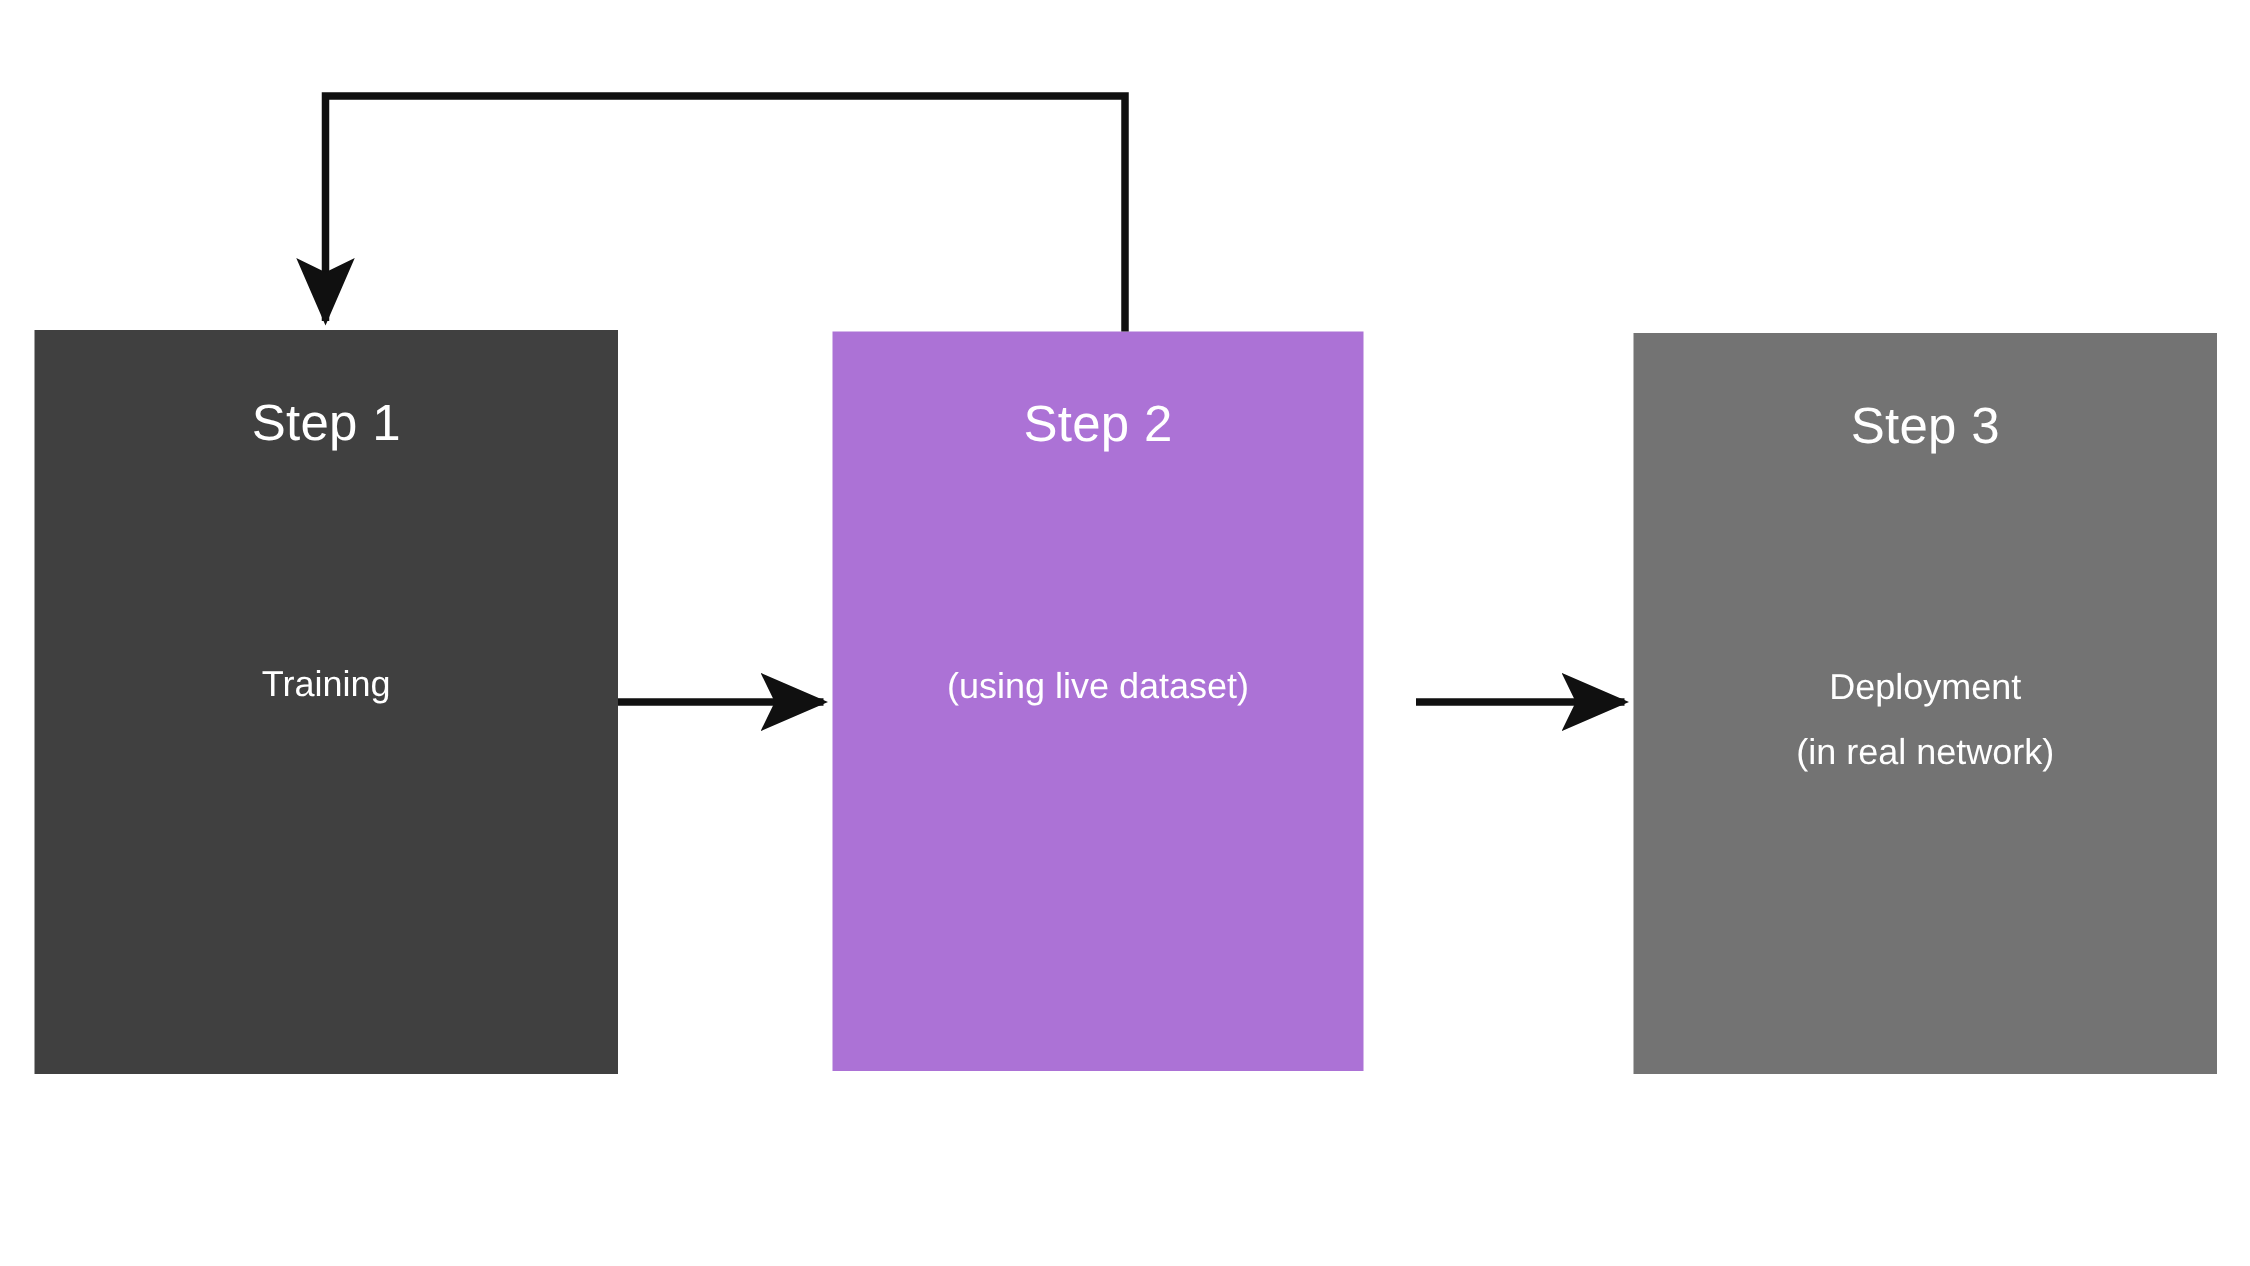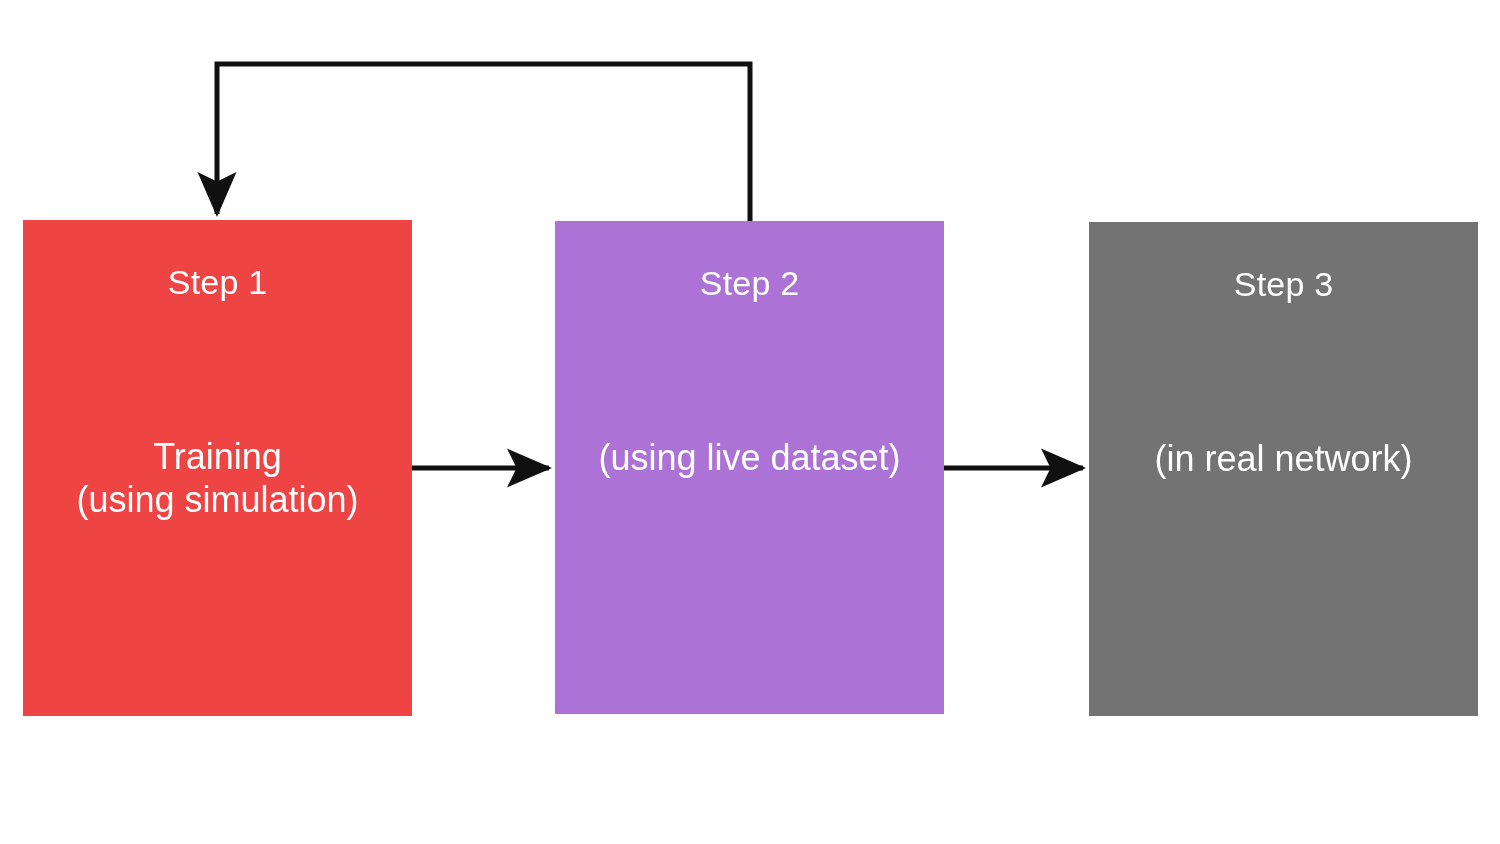--- a/index.html
+++ b/index.html
@@ -36,39 +36,39 @@
     line-height: 1.0;
     letter-spacing: 0.2px;
     color: #ffffff;
     white-space: nowrap;
   }
   .stage-body {
     position: absolute;
     left: 0;
     right: 0;
     text-align: center;
-    font-size: 36px;
+    font-size: 24px;
     font-weight: 400;
     line-height: 43px;
     color: #ffffff;
   }
   .stage-body .line {
     display: block;
     white-space: nowrap;
   }
   #box-step-1 {
     left: 23px;
     top: 220px;
     width: 389px;
     height: 496px;
   }
   #box-step-2 {
     left: 555px;
     top: 221px;
-    width: 389px;
+    width: 354px;
     height: 493px;
   }
   #box-step-3 {
     left: 1089px;
     top: 222px;
     width: 389px;
     height: 494px;
   }
   #box-step-1 .stage-title,
   #box-step-2 .stage-title,
@@ -88,38 +88,38 @@
     height: 844px;
     pointer-events: none;
     overflow: visible;
   }
 </style>
 </head>
 <body>
 
 <div id="canvas" style="width: 1500px; height: 844px; background: rgb(255, 255, 255);">
 
-  <div class="stage-box" id="box-step-1" style="background: #ef4444;">
+  <div class="stage-box" id="box-step-1" style="background: #404040;">
     <div class="stage-title">Step 1</div>
     <div class="stage-body">
       <span class="line">Training</span>
-      <span class="line">(using simulation)</span>
     </div>
   </div>
 
   <div class="stage-box" id="box-step-2" style="background: rgb(172, 114, 214);">
     <div class="stage-title">Step 2</div>
     <div class="stage-body">
       <span class="line">(using live dataset)</span>
     </div>
   </div>
 
   <div class="stage-box" id="box-step-3" style="background: #737373;">
     <div class="stage-title">Step 3</div>
     <div class="stage-body">
+      <span class="line">Deployment</span>
       <span class="line">(in real network)</span>
     </div>
   </div>
 
   <svg class="arrow-svg" viewBox="0 0 1500 844">
     <defs>
       <marker id="arrowhead-right" markerWidth="9" markerHeight="9" refX="8.4" refY="4.5" orient="auto" markerUnits="strokeWidth">
         <path d="M 0 0.6 L 9 4.5 L 0 8.4 L 1.9 4.5 Z" fill="#101010"></path>
       </marker>
       <marker id="arrowhead-down" markerWidth="9" markerHeight="9" refX="8.4" refY="4.5" orient="auto" markerUnits="strokeWidth">

